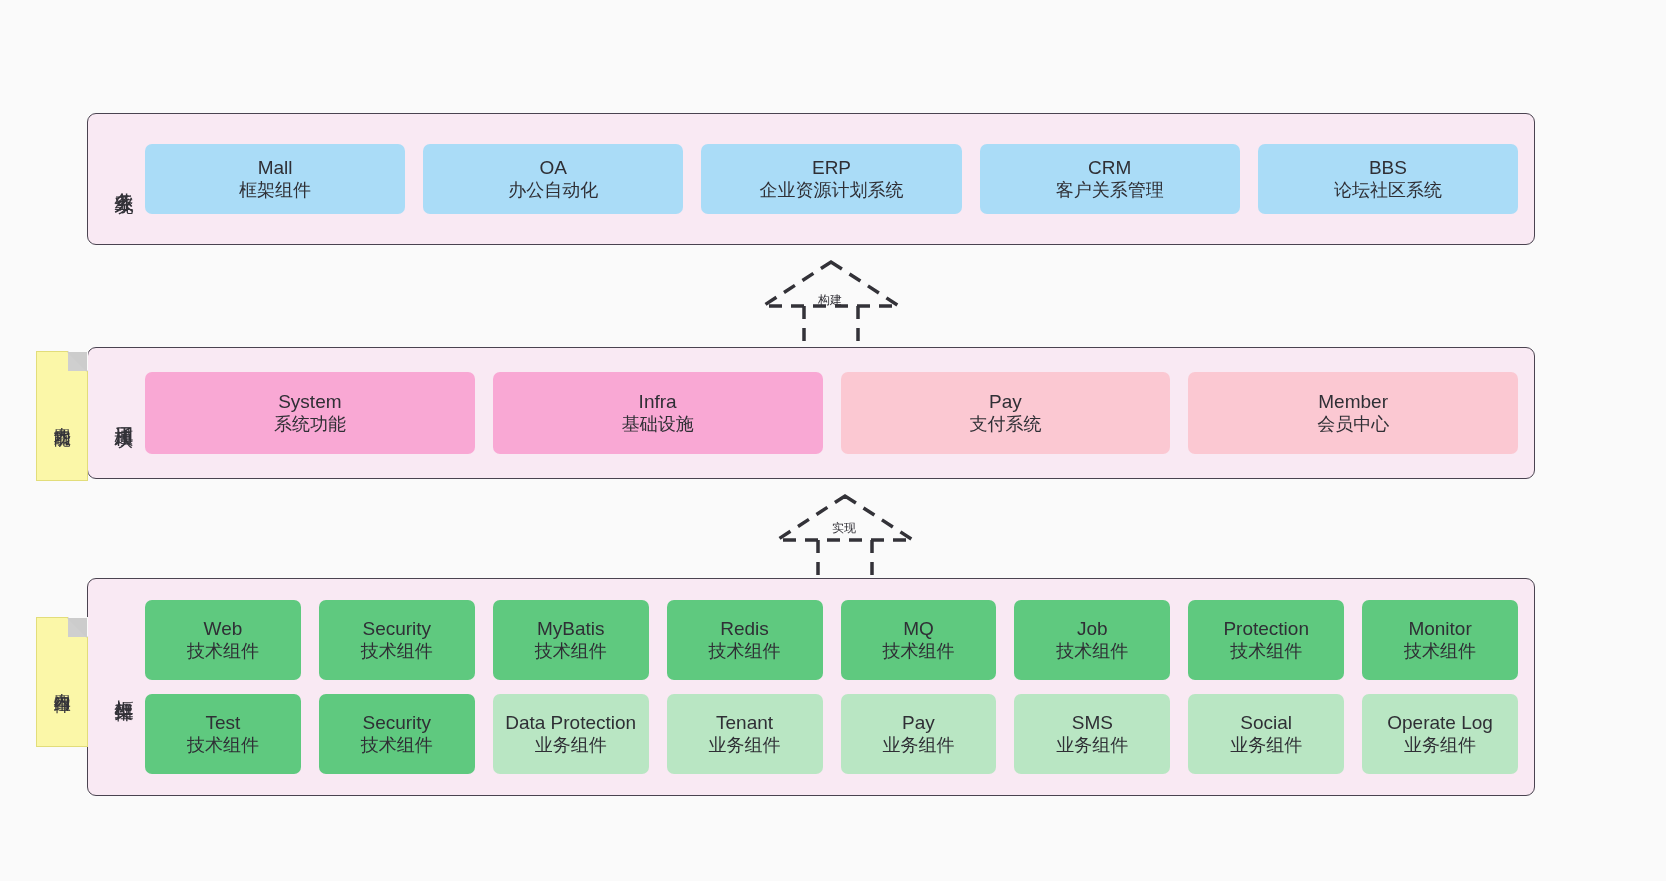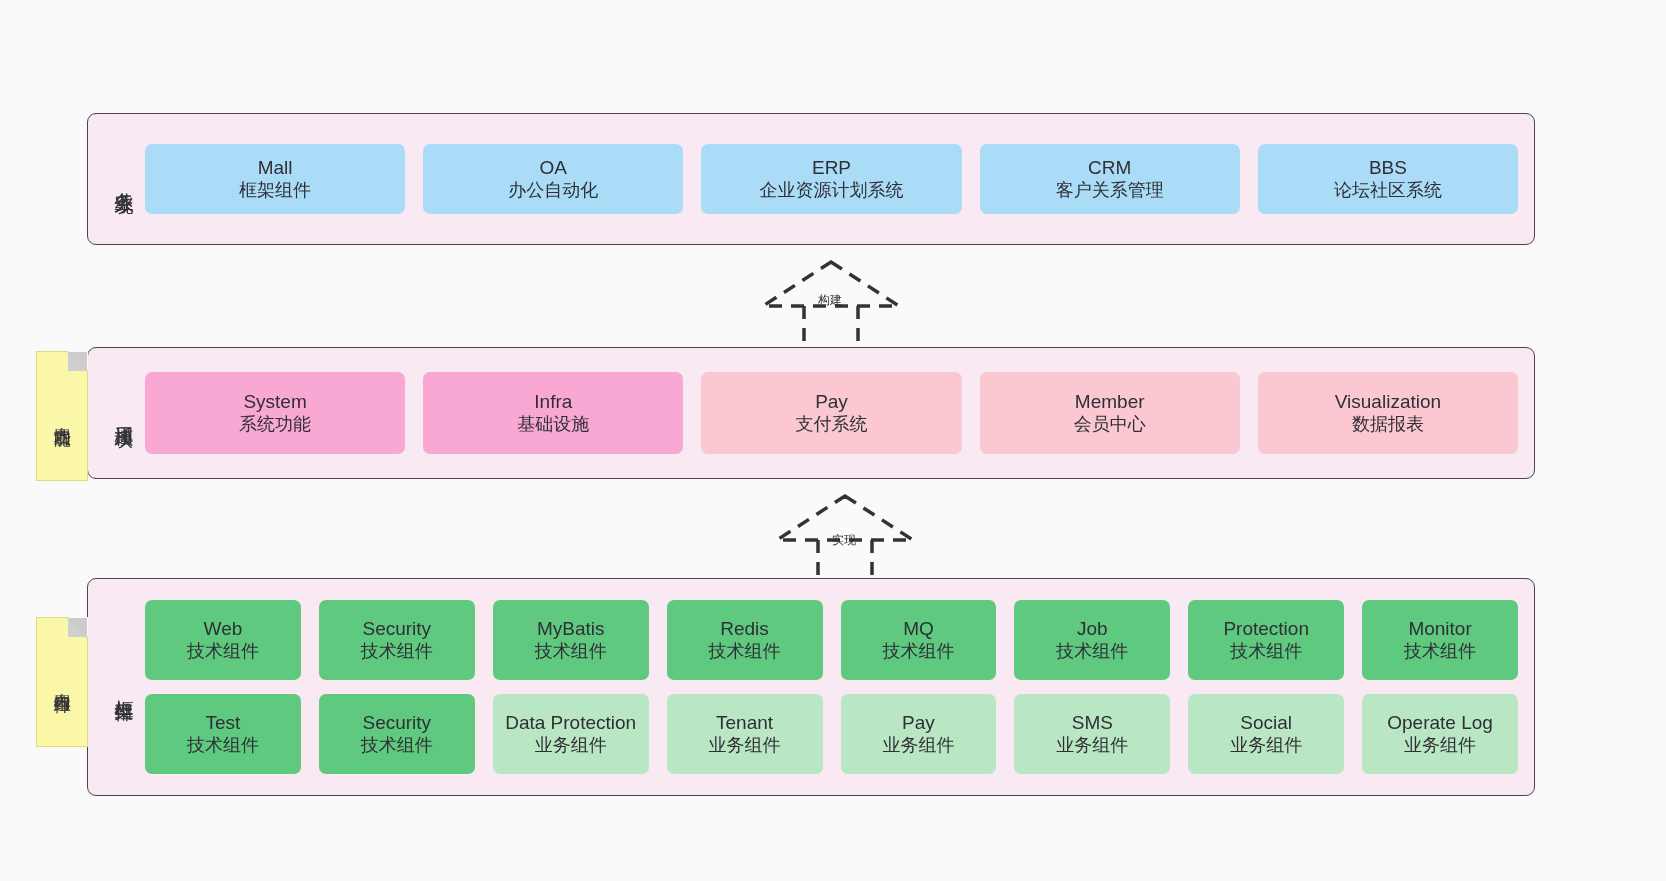--- a/index.html
+++ b/index.html
@@ -131,21 +131,21 @@
     position:absolute;
     font-size:12px;
     color:#333238;
     background:transparent;
     white-space:nowrap;
     user-select:none;
   }
   #arrow-build{left:756px; top:258px; width:150px; height:92px;}
   #arrow-build .uml-label{left:62px; top:34px;}
   #arrow-impl {left:770px; top:492px; width:150px; height:92px;}
-  #arrow-impl  .uml-label{left:62px; top:40px;}
+  #arrow-impl  .uml-label{left:62px; top:28px;}
 </style>
 </head>
 <body>
 
 <div class="stage">
 
   <div class="layer" id="layer-biz">
     <div class="layer-title">业务系统</div>
     <div class="boxes">
       <div class="row">
@@ -194,24 +194,20 @@
           <span class="cn">基础设施</span>
         </div>
         <div class="node mod-sub">
           <span class="en">Pay</span>
           <span class="cn">支付系统</span>
         </div>
         <div class="node mod-sub">
           <span class="en">Member</span>
           <span class="cn">会员中心</span>
         </div>
-        <div class="node mod-sub">
-          <span class="en">Visualization</span>
-          <span class="cn">数据报表</span>
-        </div>
       </div>
     </div>
   </div>
 
   <div class="uml" id="arrow-impl">
     <svg width="150" height="92" viewBox="0 0 150 92" aria-hidden="true">
       <path d="M75 4 L143 48 L7 48 Z" fill="#fafafa" stroke="#333238" stroke-width="3.5" stroke-dasharray="13 9" stroke-linejoin="miter"></path>
       <path d="M48 48 L48 92 M102 48 L102 92 M48 92 L102 92" fill="none" stroke="#333238" stroke-width="3.5" stroke-dasharray="13 9"></path>
     </svg>
     <span class="uml-label">实现</span>

